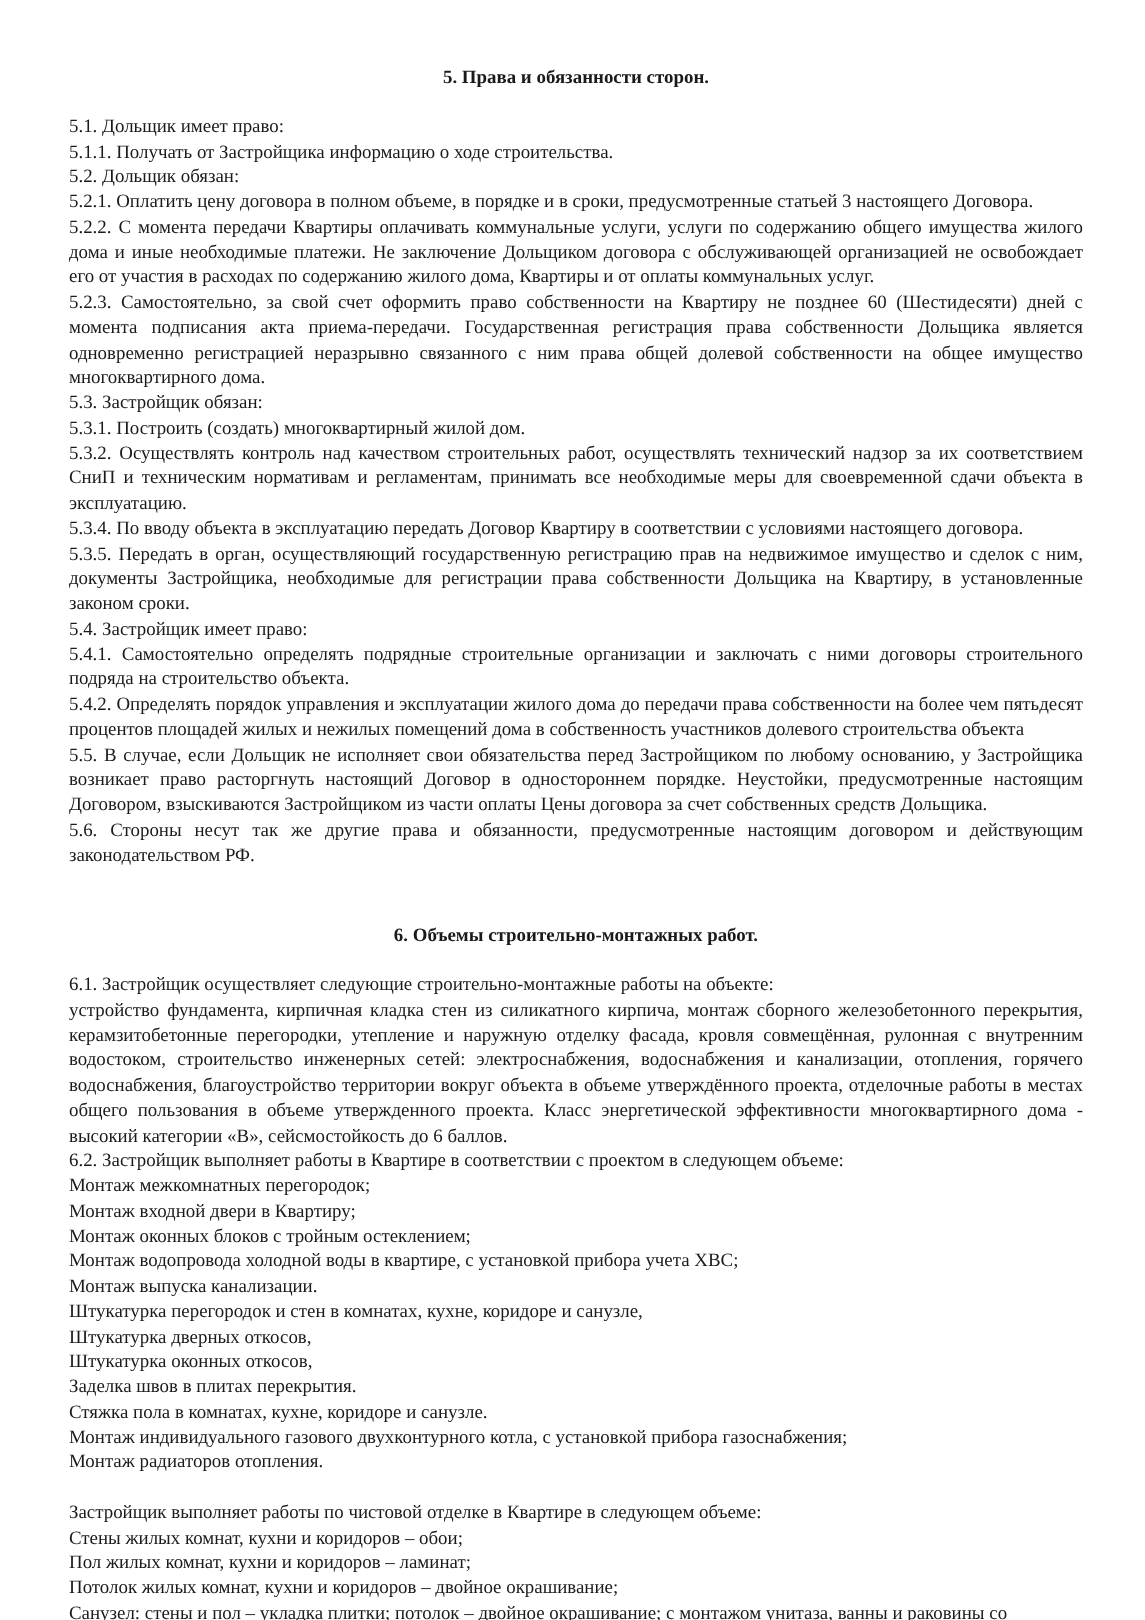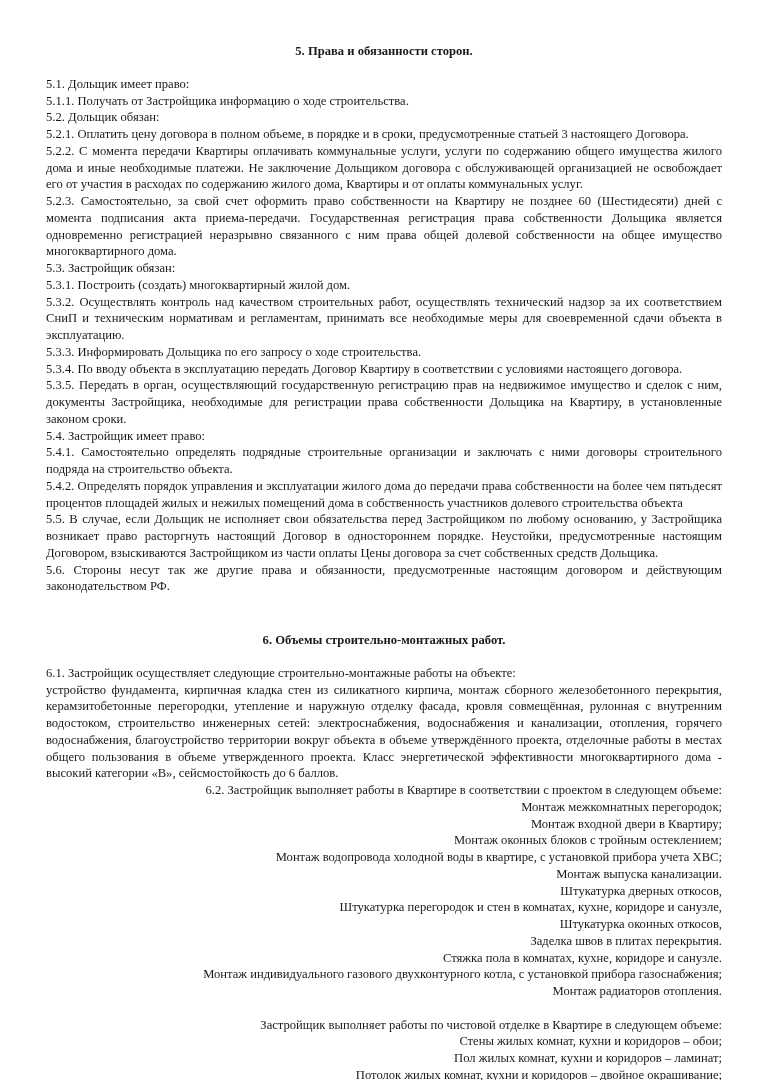--- a/index.html
+++ b/index.html
@@ -4,41 +4,40 @@
 <style>
   html, body { margin: 0; padding: 0; background: #ffffff; }
   body { width: 763px; height: 1080px; overflow: hidden; position: relative; }
   .page {
     position: absolute; left: 46px; top: 27px; width: 676px;
     font-family: "Liberation Serif", "DejaVu Serif", serif;
     font-size: 12.6px; line-height: 16.75px; color: #1a1a1a;
   }
   .h { text-align: center; font-weight: bold; margin: 16px; }
   .p { margin: 0; text-align: justify; }
-  .p.nj { text-align: right; }
+  .p.nj { text-align: left; }
   .gap { height: 16.75px; }
   .gap2 { height: 21px; }
   b { font-weight: normal; }
 </style>
 </head>
 <body>
 
 <div class="page">
   <p class="h">5. Права и обязанности сторон.</p>
   <div>
     <p class="p">5.1. Дольщик имеет право:</p>
     <p class="p">5.1.1. Получать от Застройщика информацию о ходе строительства.</p>
     <p class="p">5.2. Дольщик обязан:</p>
     <p class="p">5.2.1. Оплатить цену договора в полном объеме, в порядке и в сроки, предусмотренные статьей 3 настоящего Договора.</p>
     <p class="p">5.2.2. С момента передачи Квартиры оплачивать коммунальные услуги, услуги по содержанию общего имущества жилого дома и иные необходимые платежи. Не заключение Дольщиком договора с обслуживающей организацией не освобождает его от участия в расходах по содержанию жилого дома, Квартиры и от оплаты коммунальных услуг.</p>
     <p class="p">5.2.3. Самостоятельно, за свой счет оформить право собственности на Квартиру не позднее 60 (Шестидесяти) дней с момента подписания акта приема-передачи. Государственная регистрация права собственности Дольщика является одновременно регистрацией неразрывно связанного с ним права общей долевой собственности на общее имущество многоквартирного дома.</p>
     <p class="p">5.3. Застройщик обязан:</p>
     <p class="p">5.3.1. Построить (создать) многоквартирный жилой дом.</p>
     <p class="p">5.3.2. Осуществлять контроль над качеством строительных работ, осуществлять технический надзор за их соответствием СниП и техническим нормативам и регламентам, принимать все необходимые меры для своевременной сдачи объекта в эксплуатацию.</p>
-    <p class="p">5.3.3. Информировать Дольщика по его запросу о ходе строительства.</p>
     <p class="p">5.3.4. По вводу объекта в эксплуатацию передать Договор Квартиру в соответствии с условиями настоящего договора.</p>
     <p class="p">5.3.5. Передать в орган, осуществляющий государственную регистрацию прав на недвижимое имущество и сделок с ним, документы Застройщика, необходимые для регистрации права собственности Дольщика на Квартиру, в установленные законом сроки.</p>
     <p class="p">5.4. Застройщик имеет право:</p>
     <p class="p">5.4.1. Самостоятельно определять подрядные строительные организации и заключать с ними договоры строительного подряда на строительство объекта.</p>
     <p class="p">5.4.2. Определять порядок управления и эксплуатации жилого дома до передачи права собственности на более чем пятьдесят процентов площадей жилых и нежилых помещений дома в собственность участников долевого строительства объекта</p>
     <p class="p">5.5. В случае,  если Дольщик не исполняет свои обязательства перед Застройщиком по любому основанию, у Застройщика возникает право расторгнуть настоящий Договор в одностороннем порядке. Неустойки,  предусмотренные настоящим Договором, взыскиваются Застройщиком из части оплаты Цены договора за счет собственных средств Дольщика.</p>
     <p class="p">5.6. Стороны несут так же другие права и обязанности, предусмотренные настоящим договором и действующим законодательством РФ.</p>
   </div>
 
   <div class="gap2"></div>
@@ -47,22 +46,22 @@
   <div>
     <p class="p">6.1. Застройщик осуществляет следующие строительно-монтажные работы на объекте:</p>
     <p class="p">устройство фундамента, кирпичная кладка стен из силикатного кирпича, монтаж сборного железобетонного перекрытия, керамзитобетонные перегородки,  утепление и наружную отделку фасада, кровля совмещённая, рулонная с внутренним водостоком, строительство инженерных сетей:  электроснабжения, водоснабжения и канализации, отопления, горячего водоснабжения, благоустройство территории вокруг объекта в объеме утверждённого проекта, отделочные работы в местах общего пользования в объеме утвержденного проекта. Класс энергетической эффективности многоквартирного дома -  высокий  категории «В», сейсмостойкость до 6 баллов.</p>
     <p class="p nj">6.2.  Застройщик выполняет работы в Квартире в соответствии с проектом в следующем объеме:</p>
     <div>
       <p class="p nj">Монтаж межкомнатных перегородок;</p>
       <p class="p nj">Монтаж входной двери в Квартиру;</p>
       <p class="p nj">Монтаж оконных блоков с тройным остеклением;</p>
       <p class="p nj">Монтаж водопровода холодной воды в квартире, с установкой прибора учета ХВС;</p>
       <p class="p nj">Монтаж выпуска канализации.</p>
+      <p class="p nj">Штукатурка перегородок и стен в комнатах, кухне, коридоре и санузле,</p>
       <p class="p nj">Штукатурка дверных откосов,</p>
-      <p class="p nj">Штукатурка перегородок и стен в комнатах, кухне, коридоре и санузле,</p>
       <p class="p nj">Штукатурка оконных откосов,</p>
       <p class="p nj">Заделка швов в плитах перекрытия.</p>
       <p class="p nj">Стяжка пола в комнатах, кухне, коридоре и санузле.</p>
       <p class="p nj">Монтаж индивидуального газового двухконтурного котла, с установкой прибора газоснабжения;</p>
       <p class="p nj">Монтаж радиаторов отопления.</p>
     </div>
 
     <div class="gap"></div>
 
     <p class="p nj"><span>Застройщик выполняет работы по </span><b>чистовой отделке</b><span> в Квартире в следующем объеме:</span></p>

